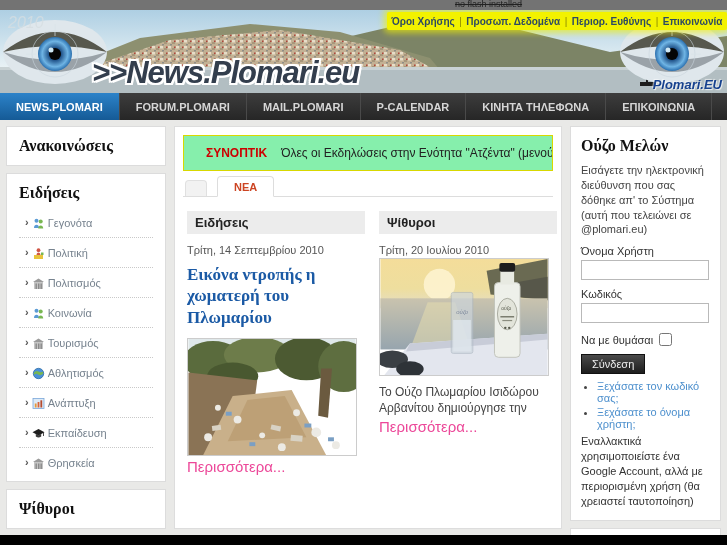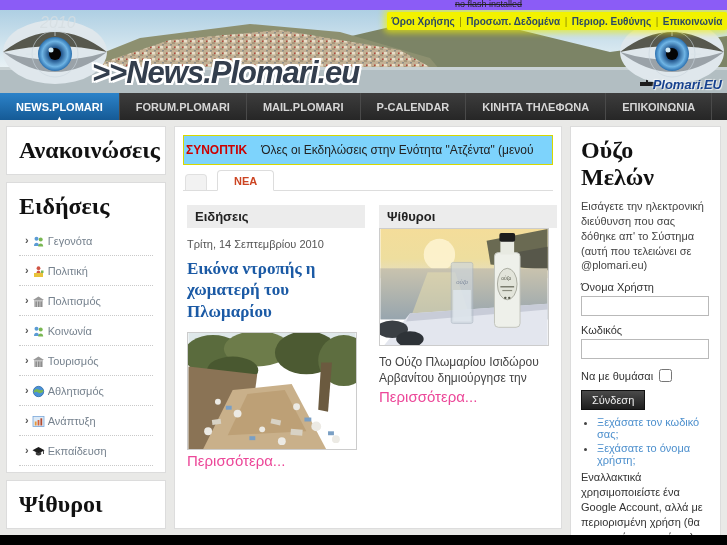--- a/index.html
+++ b/index.html
@@ -1,29 +1,29 @@
 <!DOCTYPE html>
 <html lang="el"><head>
 <meta charset="utf-8">
 <style>
   * { margin:0; padding:0; box-sizing:border-box; }
   html,body { width:727px; height:545px; overflow:hidden; background:#000; }
   body { font-family:"Liberation Sans", sans-serif; }
 
   
-  .flash-strip { height:10px; background:#8b5cf6; position:relative; }
+  .flash-strip { height:10px; background:#737373; position:relative; }
   .flash-strip span {
     position:absolute; left:455px; top:-1px; font-size:9px; color:#222;
     text-decoration:line-through;
   }
 
   
   .header { position:relative; height:83px; overflow:hidden; background:#b2bec2; }
   .header svg.pano { position:absolute; inset:0; }
-  .header .year { position:absolute; left:8px; top:4px; color:#d6dee2; font-size:16px; font-style:italic; opacity:.8;margin-left:32px; }
+  .header .year { position:absolute; left:8px; top:4px; color:#d6dee2; font-size:16px; font-style:italic; opacity:.8; }
   .topmenu {
     position:absolute; right:0; top:2px; width:340px; height:18px;
     background:#f2f200; display:flex; align-items:center; justify-content:space-evenly;
     box-shadow:0 0 6px 3px rgba(242,242,0,.65); border-radius:2px;
   }
   .topmenu a { font-size:10px; font-weight:bold; color:#2d4a63; text-decoration:none; white-space:nowrap; }
   .topmenu .sep { color:#8a8a00; font-size:10px; }
   .logo {
     position:absolute; left:92px; bottom:2px;
     font-size:31px; font-weight:bold; font-style:italic; letter-spacing:-1px;
@@ -52,35 +52,35 @@
     font-size:6px; color:#fff;
   }
 
   
   .content { height:415px; background:#e9e9e7; display:flex; padding:6px; gap:8px; overflow:hidden; }
   .col-left  { width:160px; flex:none; display:flex; flex-direction:column; gap:7px; }
   .col-main  { width:388px; flex:none; background:#fff; border:1px solid #ddd; padding:8px 8px 0 8px; overflow:hidden; }
   .col-right { width:151px; flex:none; display:flex; flex-direction:column; gap:7px; }
 
   .box { background:#fff; border:1px solid #dcdcdc; padding:10px 12px; }
-  h2.mod-title { font-family:"Liberation Serif", serif; font-size:24px; font-weight:bold; color:#111; letter-spacing:0; }
+  h2.mod-title { font-family:"Liberation Serif", serif; font-size:16px; font-weight:bold; color:#111; letter-spacing:0; }
 
   
   .cat-list { margin-top:6px; }
   .cat-item {
     display:flex; align-items:center; gap:3px; padding:8px 0 8px 6px;
     border-bottom:1px dotted #c9c9c9; cursor:pointer;
   }
   .cat-item:last-child { border-bottom:none; }
   .cat-item .arr { color:#555; font-weight:bold; font-size:11px; line-height:1; }
   .cat-item .label { font-size:11px; color:#76828e; }
   .icon13 { width:13px; height:13px; flex:none; display:inline-block; }
 
   
-  .ticker { display:flex; align-items:center; background:#7dd3fc; border:1px solid #d8d800; height:30px; padding:0 2px; gap:14px; overflow:hidden; }
+  .ticker { display:flex; align-items:center; background:#86efac; border:1px solid #d8d800; height:36px; padding:0 22px; gap:14px; overflow:hidden; }
   .ticker .tick-label { color:#cc0000; font-weight:bold; font-size:12px; }
   .ticker .tick-text { color:#222; font-size:12px; white-space:nowrap; }
   .tabrow { display:flex; align-items:flex-end; height:24px; border-bottom:1px solid #ddd; margin-top:2px; }
   .tab-stub { width:22px; height:16px; background:#f2f2f2; border:1px solid #e0e0e0; border-bottom:none; border-radius:4px 4px 0 0; margin-left:2px; }
   .tab-active {
     margin-left:10px; background:#fff; border:1px solid #ddd; border-bottom:1px solid #fff;
     border-radius:4px 4px 0 0; padding:4px 16px 3px; font-size:11px; font-weight:bold; color:#cc4422; margin-bottom:-1px;text-align:right;
   }
   .news-cols { display:flex; gap:14px; margin-top:14px; padding:0 4px; }
   .news-col { width:178px; flex:none; }
@@ -368,20 +368,21 @@
             <rect x="104" y="98" width="12" height="6" transform="rotate(5 110 101)"></rect>
           </g>
         </svg>
         <a class="more-link">Περισσότερα...</a>
         
         
       </div>
 
       <div class="news-col">
         <div class="col-head">Ψίθυροι</div>
+        <div class="art-date">Τρίτη, 20 Ιουλίου 2010</div>
         <svg class="art-img" width="170" height="118" viewBox="0 0 170 118">
           <defs>
             <linearGradient id="sunset" x1="0" y1="0" x2="0" y2="1">
               <stop offset="0" stop-color="#f4dd9a"></stop>
                 <stop offset="0.6" stop-color="#eede9e"></stop>
                 <stop offset="1" stop-color="#e3ddc8"></stop>
             </linearGradient>
             <linearGradient id="seag" x1="0" y1="0" x2="0" y2="1">
               <stop offset="0" stop-color="#c9c3ae"></stop>
                 <stop offset="1" stop-color="#97a5ae"></stop>

